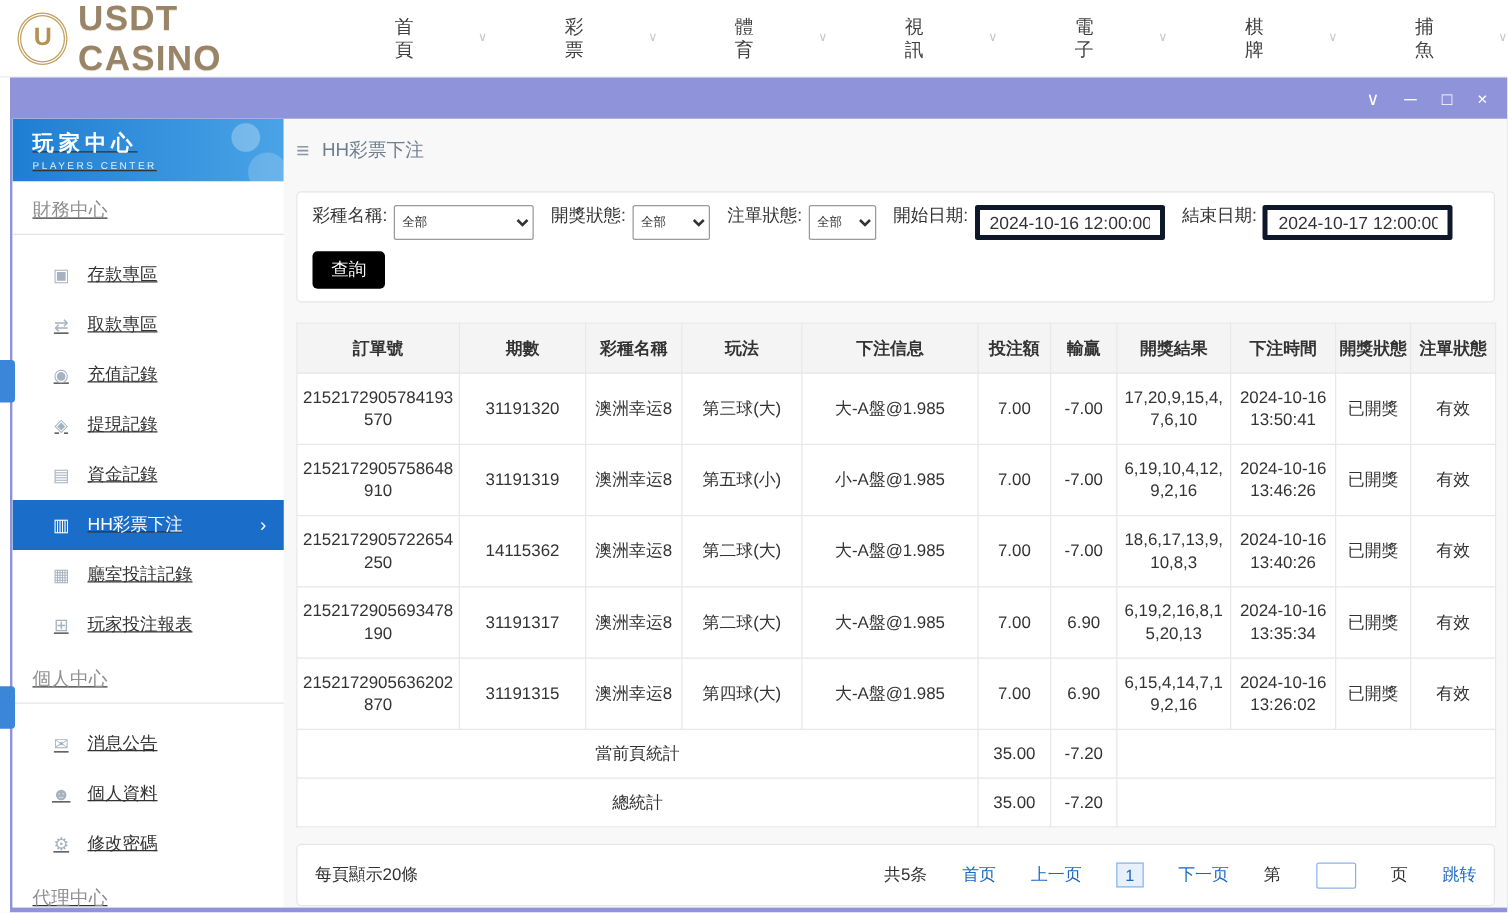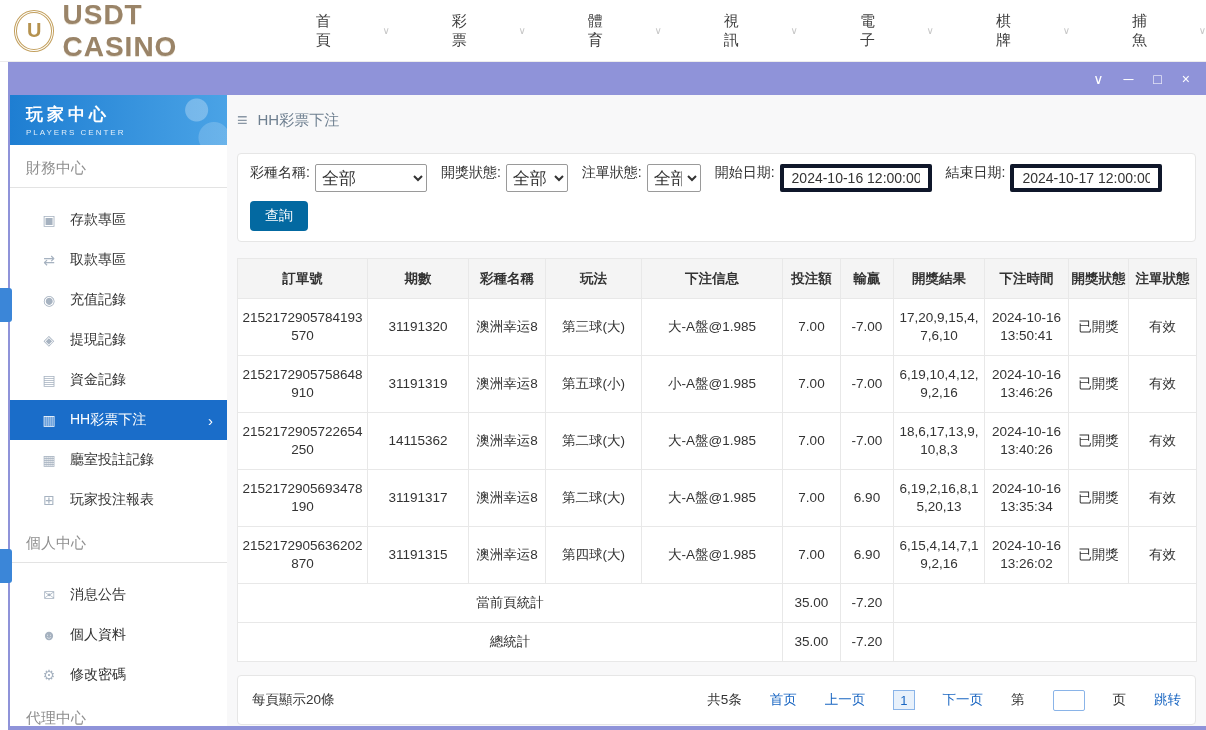--- a/index.html
+++ b/index.html
@@ -22,21 +22,21 @@
   .float-tab-1 { top:288px; }
   .float-tab-2 { top:549px; }
 
   
   .window { position:absolute; left:8px; top:62px; width:1198px; height:668px; background:#8f93d9; z-index:10; }
   .titlebar { height:33px; display:flex; align-items:center; justify-content:flex-end; gap:20px; padding-right:16px; }
   .winbtn { color:#ffffff; font-size:14px; line-height:1; cursor:pointer; }
   .window-body { position:absolute; top:33px; left:2px; right:0; bottom:4px; background:#f7f7f8; display:flex; overflow:hidden; }
 
   
-  .sidebar { width:217px; background:#fff; flex:0 0 217px; }
+  .sidebar { width:217px; background:#fff; flex:0 0 217px;text-decoration:underline; }
   .sb-header { height:50px; padding:8px 0 0 16px;
     background:
       radial-gradient(circle at 86% 30%, rgba(255,255,255,.28) 0 11px, transparent 12px),
       radial-gradient(circle at 94% 85%, rgba(255,255,255,.18) 0 15px, transparent 16px),
       linear-gradient(90deg,#1e7ed2,#4aa3e6); }
   .sb-title { color:#fff; font-size:17px; font-weight:bold; letter-spacing:4px; }
   .sb-sub { color:rgba(255,255,255,.85); font-size:8px; letter-spacing:2px; margin-top:2px; }
   .section-label { padding:14px 16px 9px; font-size:15px; color:#8f8f8f; border-bottom:1px solid #e3e3e3; }
   .menu { margin-top:12px; }
   .menu-item { height:40px; display:flex; align-items:center; padding-left:30px; font-size:14px; color:#333; cursor:pointer; position:relative; }
@@ -47,24 +47,24 @@
 
   
   .main { flex:1; padding:0 10px; background:#f8f8f9; overflow:hidden; }
   .page-header { height:50px; display:flex; align-items:center; gap:10px; color:#6e7f90; font-size:15px; }
   .hamburger { font-size:18px; color:#8a97a5; cursor:pointer; }
 
   .filter-panel { background:#fff; border:1px solid #e6e6e6; border-radius:4px; padding:10px 12px; margin-top:8px; }
   .filter-row { display:flex; align-items:flex-start; font-size:14px; color:#333; flex-wrap:nowrap; }
   .filter-row label { margin-right:5px; white-space:nowrap; }
   .filter-row .ctl { margin-right:14px; }
-  select { height:28px; border:1px solid #9a9a9a; background:#fff; border-radius:2px; font-size:17px; color:#333; padding:0 2px; font-family:inherit; }
+  select { height:28px; border:1px solid #9a9a9a; background:#fff; border-radius:2px; font-size:10px; color:#333; padding:0 2px; font-family:inherit; }
   .sel-lottery { width:112px; } .sel-draw { width:62px; } .sel-order { width:54px; }
   .date-input { width:152px; height:28px; border:4px solid #0f172a; border-radius:2px; font-size:14px; color:#333; padding:0 8px; font-family:inherit; }
-  .search-btn { margin-top:9px; background:#0369a1; color:#fff; border:none; border-radius:4px; font-size:14px; padding:6px 15px; cursor:pointer; font-family:inherit; }
+  .search-btn { margin-top:9px; background:#000000; color:#fff; border:none; border-radius:4px; font-size:14px; padding:6px 15px; cursor:pointer; font-family:inherit; }
 
   table.bets { width:100%; margin-top:16px; border-collapse:collapse; background:#fff; table-layout:fixed; }
   table.bets th { background:#f4f4f4; font-size:13.5px; font-weight:bold; color:#333; height:40px; border:1px solid #e8e8e8; padding:0 2px; text-align:center; }
   table.bets td { font-size:13.5px; color:#333; border:1px solid #e8e8e8; text-align:center; padding:2px 4px; line-height:1.35; }
   table.bets tr.data-row { height:57px; }
   table.bets tr.summary-row { height:39px; }
   td.ba { word-break:break-all; }
 
   .footer-bar { margin-top:13px; background:#fff; border:1px solid #e6e6e6; border-radius:4px; height:50px;
     display:flex; align-items:center; justify-content:space-between; padding:0 14px; font-size:13.5px; color:#333; }

